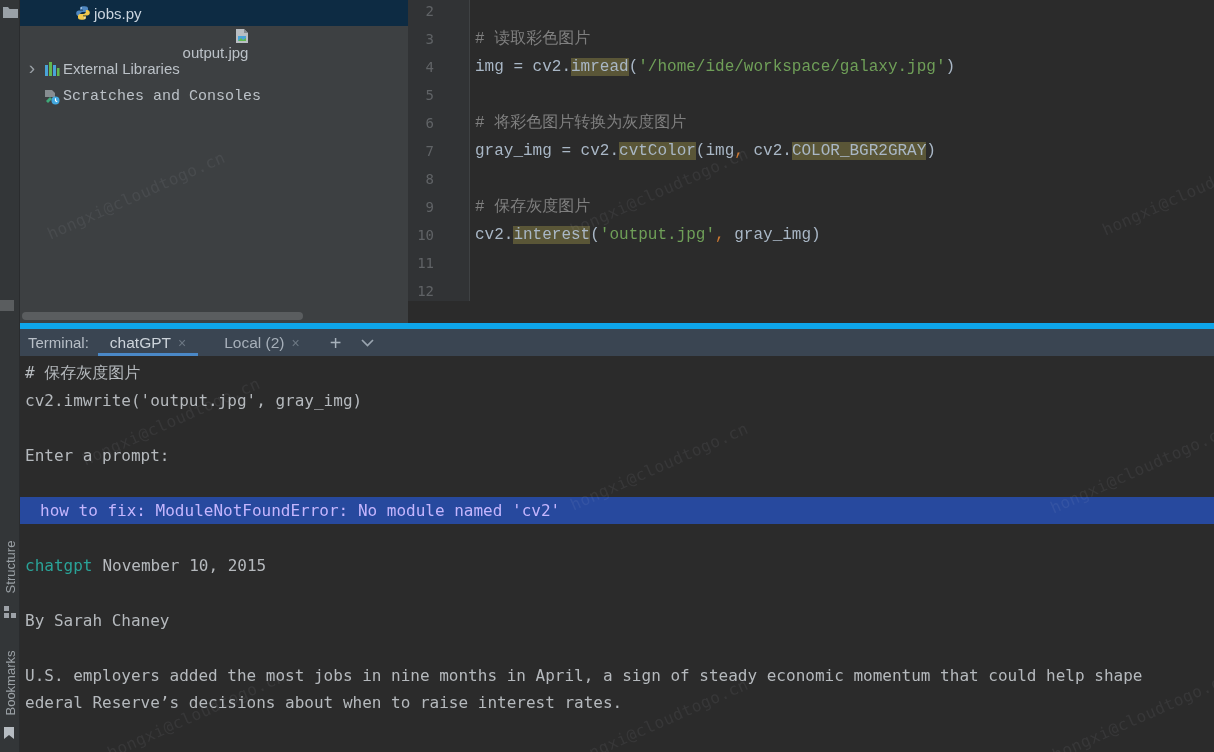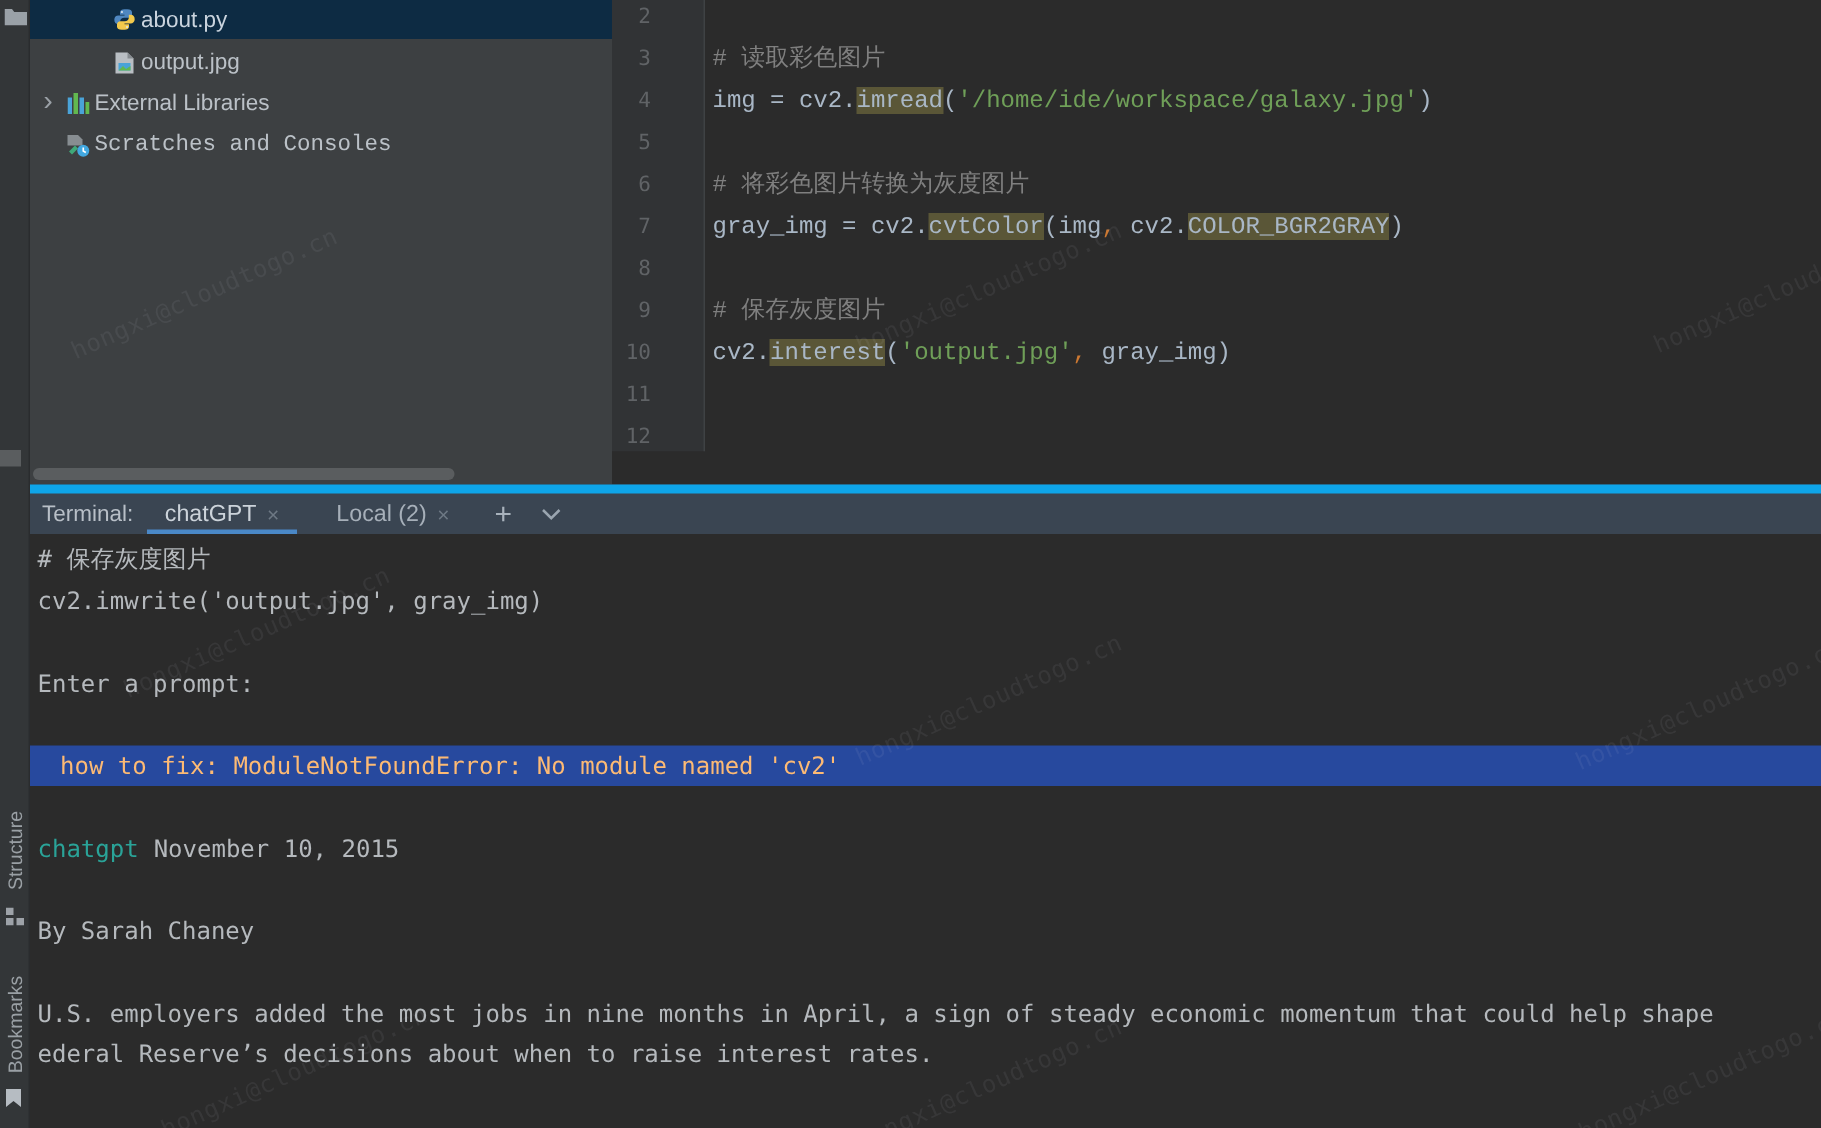--- a/index.html
+++ b/index.html
@@ -54,21 +54,21 @@
   .tab-active { color:#ccd3da; }
   .tab-inactive { color:#a6afb9; }
   .tab-close { color:#6d7884; font-size:14px; cursor:pointer; }
   .tab-underline { position:absolute; left:0; right:0; bottom:0; height:3px; background:#4a88c7; }
   .tb-plus { margin-left:18px; align-self:center; color:#a8b2bc; font-size:20px; line-height:20px; cursor:pointer; }
   .tb-chevron { margin-left:20px; align-self:center; cursor:pointer; display:inline-flex; }
   
   .terminal { position:absolute; left:20px; top:356px; width:1194px; height:396px; background:#2b2b2b;
               padding-top:3px; font-family:"DejaVu Sans Mono",monospace; font-size:16px; color:#b5b9bd; }
   .t-line { height:27.5px; line-height:27.5px; padding-left:5px; white-space:pre; overflow:hidden; }
-  .t-sel { background:#27499e; color:#fdba74; cursor:pointer;padding-left:20px; }
+  .t-sel { background:#27499e; color:#c4b5fd; cursor:pointer;padding-left:20px; }
   .t-teal { color:#2aa398; }
   .t-date { margin-left:10px; }
   
   .wm { position:absolute; white-space:nowrap; font-family:"DejaVu Sans Mono",monospace; font-size:16px;
         letter-spacing:.5px; color:rgba(212,219,226,0.075); transform:rotate(-24deg);
         pointer-events:none; z-index:9; }
 </style>
 </head>
 <body>
 
@@ -100,23 +100,23 @@
   <div class="project">
     <div class="tree-row row-selected" style="top:0;height:26px;">
       <span class="ti" style="margin-left:55px;">
         <svg width="16" height="16" viewBox="0 0 16 16">
           <path d="M7.9 1.2c-1.6 0-2.9.7-2.9 2v1.6h3v.6H3.9c-1.5 0-2.7 1-2.7 2.8 0 1.7 1 2.9 2.6 2.9h1.3V9.4c0-1.4 1.2-2.5 2.7-2.5h3c1.2 0 2.2-1 2.2-2.2V3.2c0-1.2-1.3-2-3.1-2z" fill="#4f87c0"></path>
           <circle cx="6.3" cy="3" r=".7" fill="#dce6ef"></circle>
           <path d="M8.1 14.8c1.6 0 2.9-.7 2.9-2v-1.6H8v-.6h4.1c1.5 0 2.7-1 2.7-2.8 0-1.7-1-2.9-2.6-2.9h-1.3v1.7c0 1.4-1.2 2.5-2.7 2.5h-3c-1.2 0-2.2 1-2.2 2.2v1.5c0 1.2 1.3 2 3.1 2z" fill="#f2c94c"></path>
           <circle cx="9.7" cy="13" r=".7" fill="#dce6ef"></circle>
         </svg>
       </span>
-      <span style="margin-left:3px;">about.py</span>
-    </div>
-    <div class="tree-row" style="top:28px;">
+      <span style="margin-left:3px;">jobs.py</span>
+    </div>
+    <div class="tree-row" style="top:28px;flex-direction:column;">
       <span class="ti" style="margin-left:55px;">
         <svg width="14" height="16" viewBox="0 0 14 16">
           <path d="M1 1h8l4 4v10H1z" fill="#b9bec3"></path>
           <path d="M9 1l4 4H9z" fill="#868b90"></path>
           <rect x="3" y="8" width="8" height="5" fill="#4aa3d8"></rect>
           <path d="M3 13l3-3 2 2 3-2v3z" fill="#62b84f"></path>
         </svg>
       </span>
       <span style="margin-left:3px;">output.jpg</span>
     </div>

